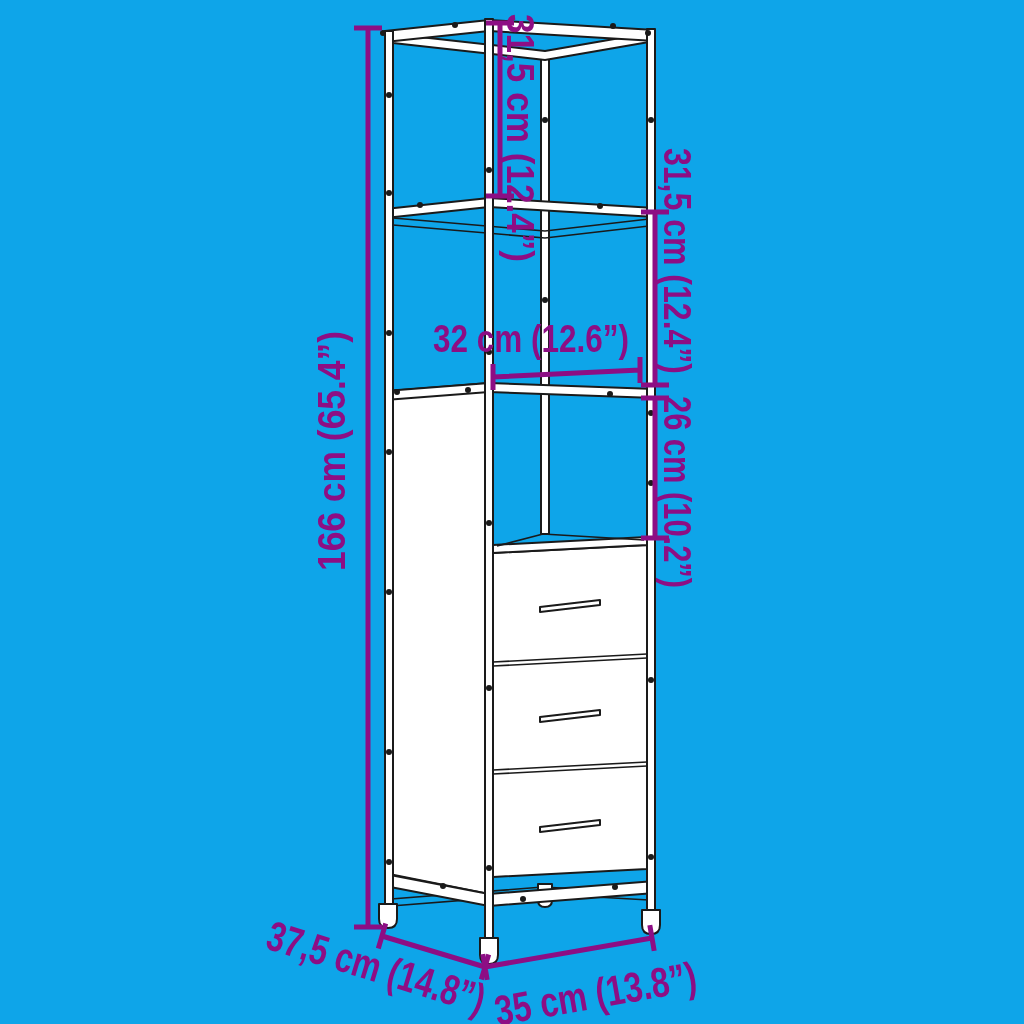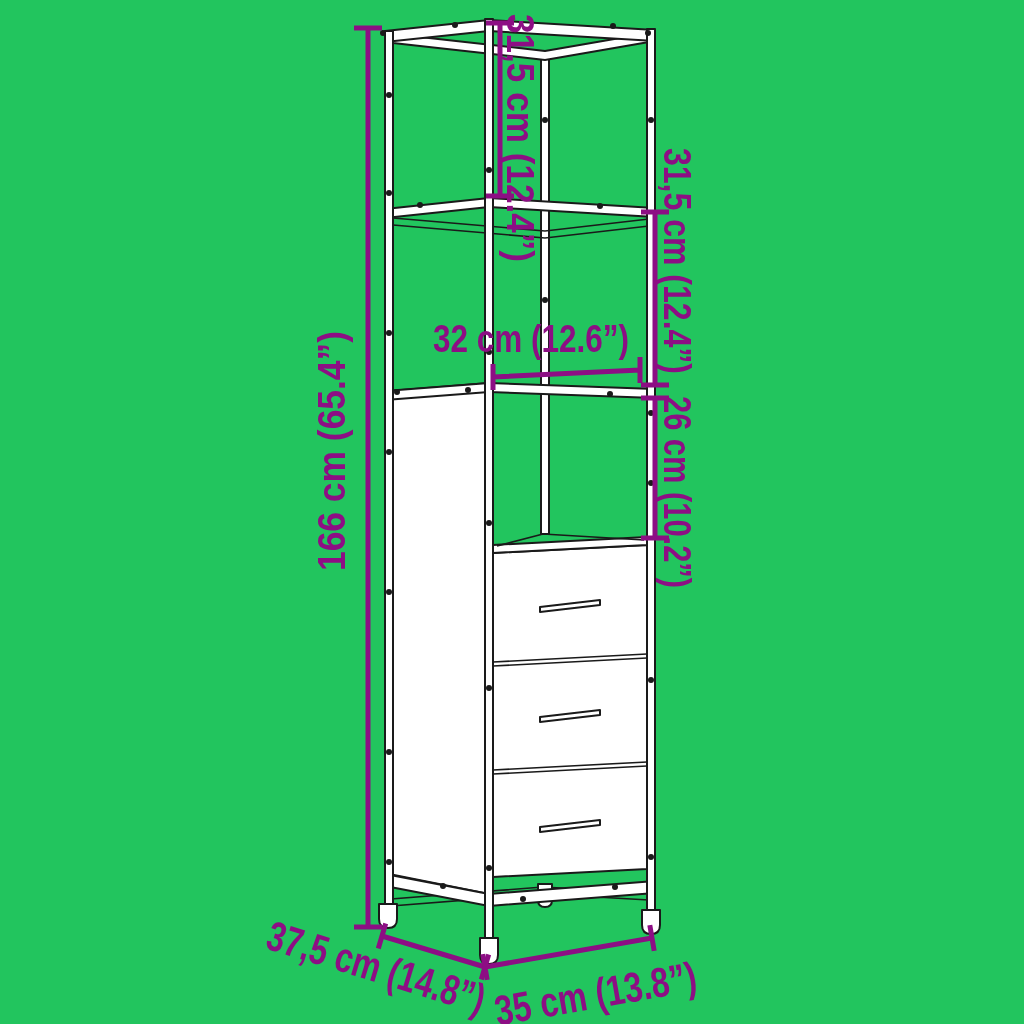--- a/index.html
+++ b/index.html
@@ -8,21 +8,21 @@
     background: #ffffff;
     width: 1024px;
     height: 1024px;
     overflow: hidden;
     font-family: "Liberation Sans", sans-serif;
   }
   #stage {
     position: relative;
     width: 1024px;
     height: 1024px;
-    background: #22c55e;
+    background: #0ea5e9;
   }
   svg { display: block; }
   .panel {
     stroke: #1a1a1a;
     stroke-width: 2;
     fill: #ffffff;
     stroke-linejoin: round;
   }
   .thin {
     stroke: #1a1a1a;

